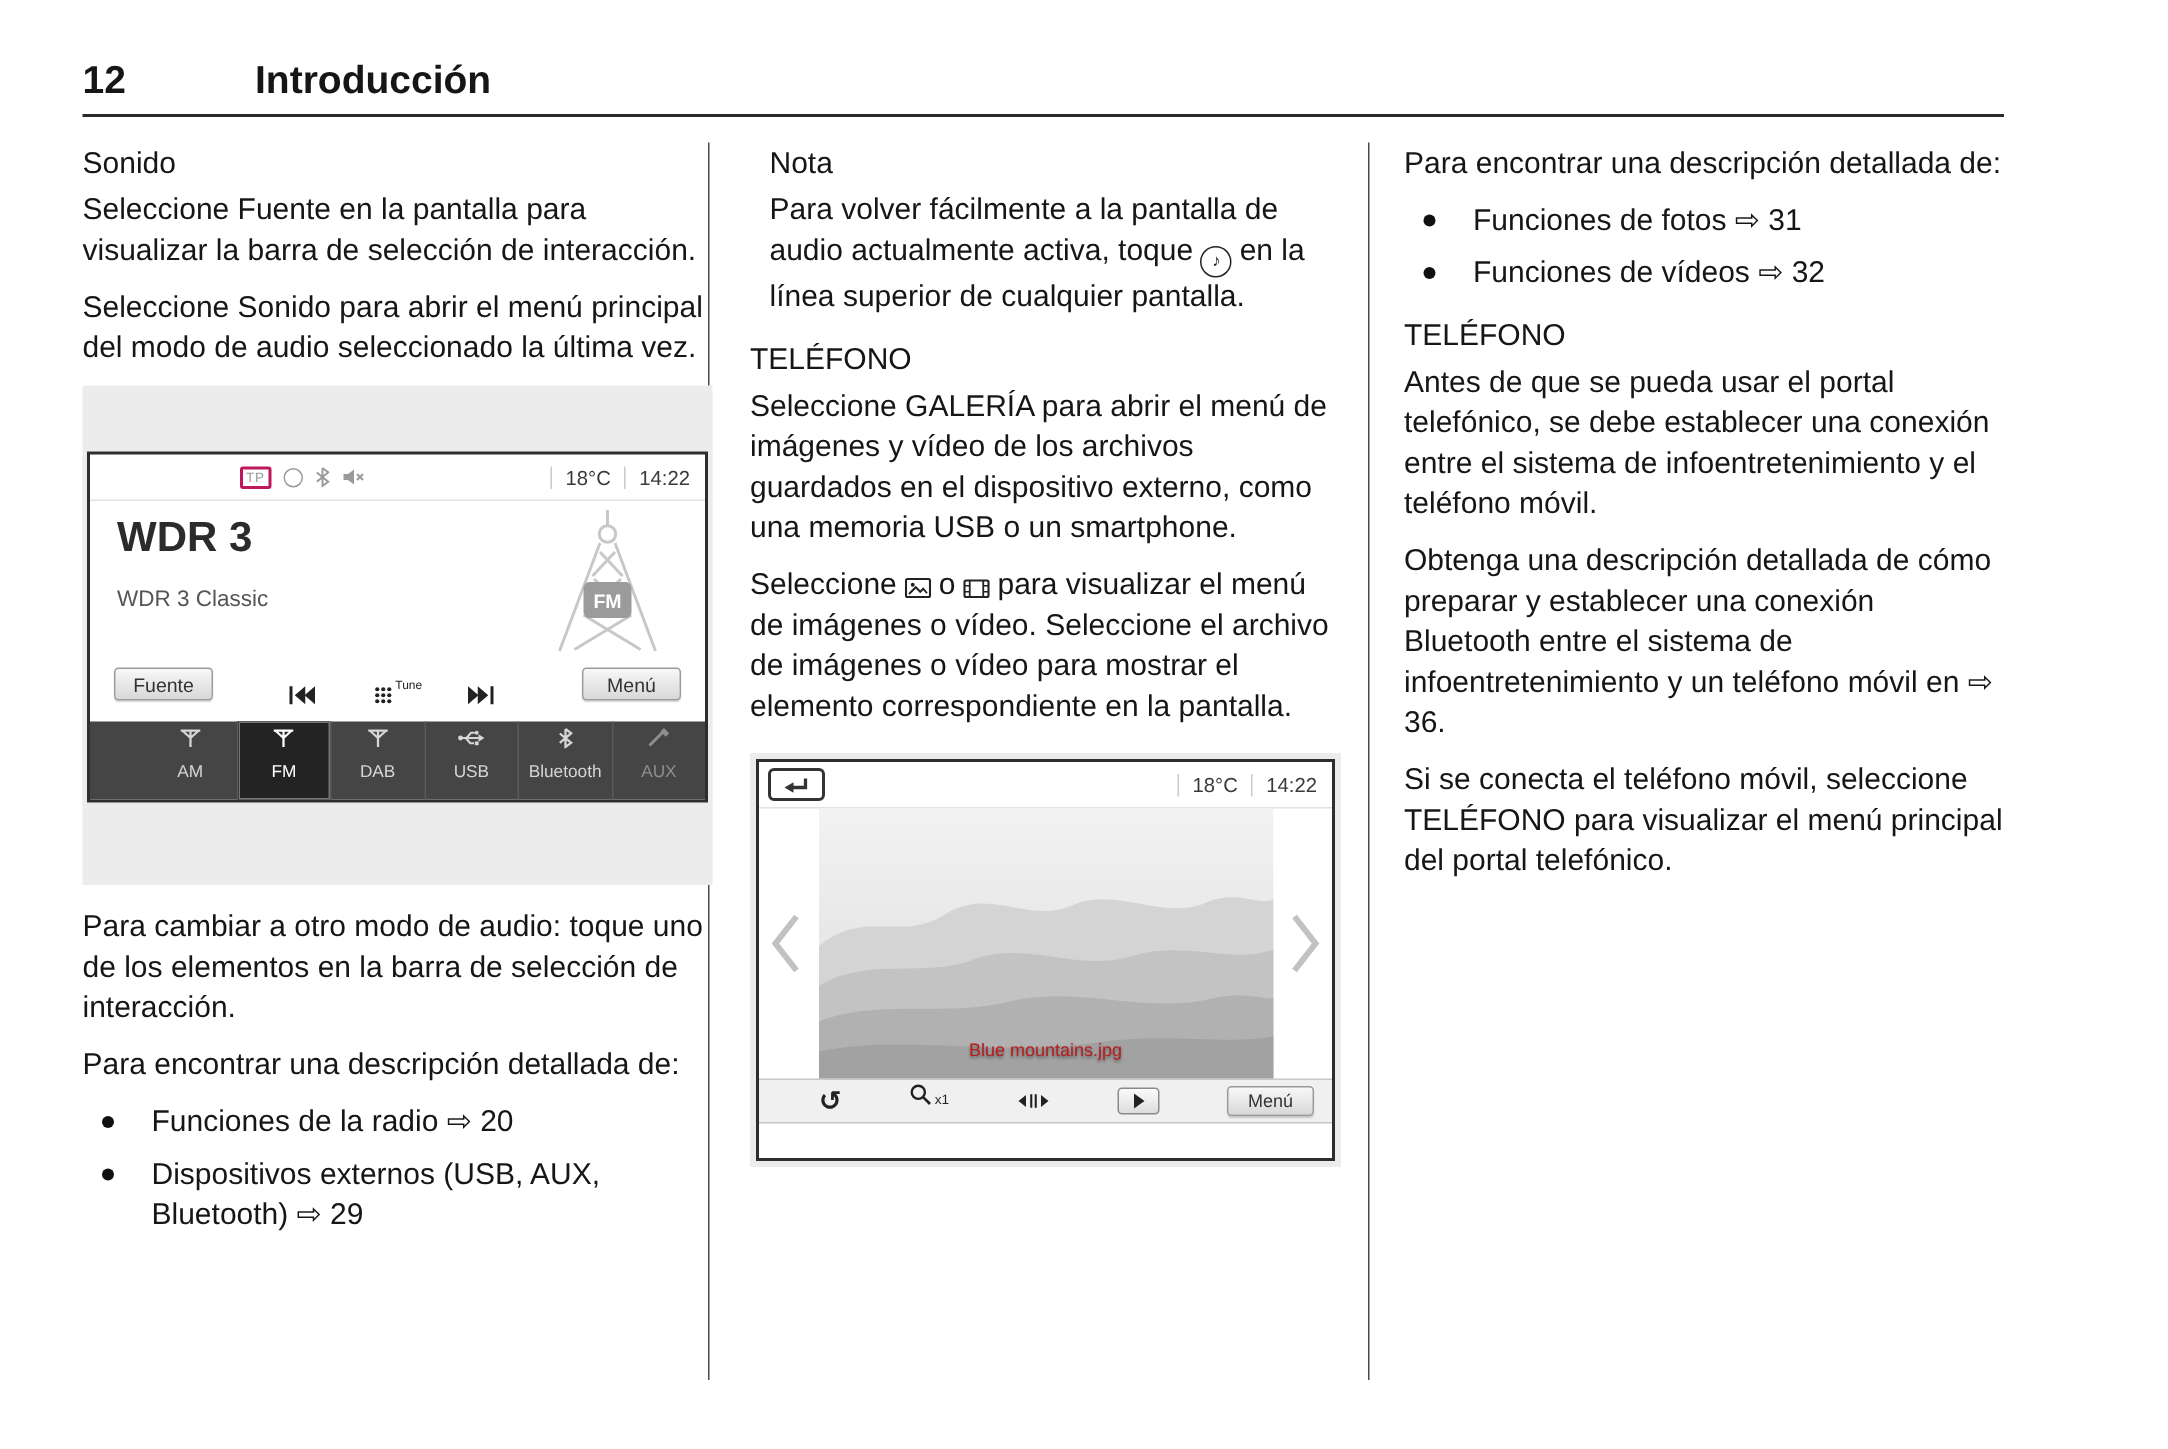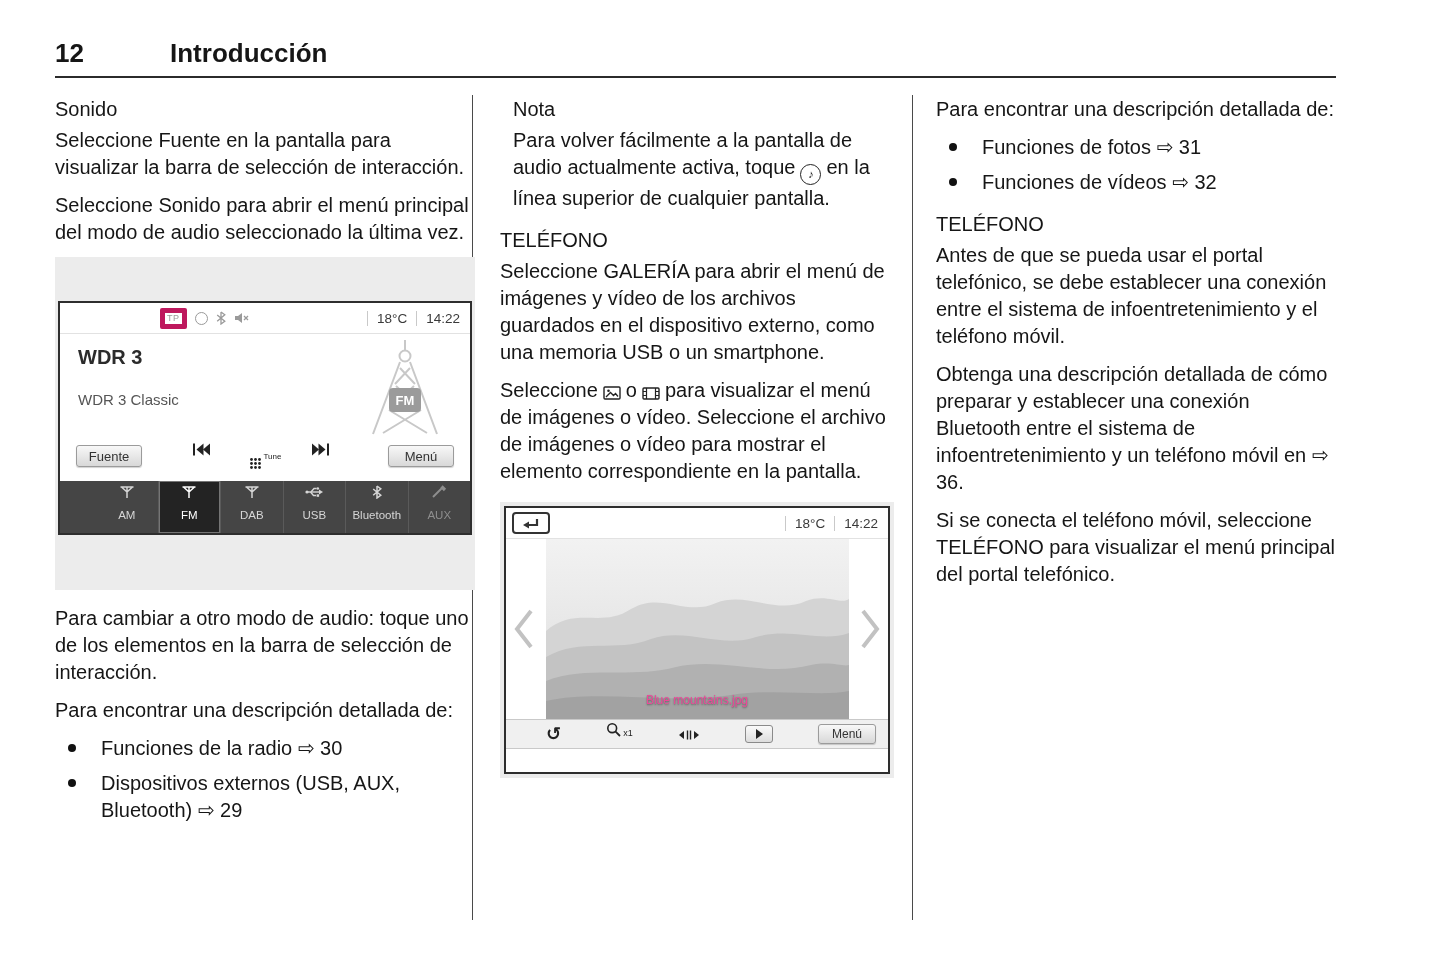--- a/index.html
+++ b/index.html
@@ -34,49 +34,49 @@
   .fig-radio{margin:10px 0 15px;height:333px;padding-top:44px;}
   .fig-gal{margin-top:17px;padding:4px;}
   .screen{background:#fff;border:2px solid #2e2e2e;box-sizing:border-box;margin:0 auto;display:flex;flex-direction:column;}
   .radio-screen{width:calc(100% - 6px);height:234px;}
   .gal-screen{width:100%;height:268px;}
   
   .sbar{height:30px;flex:0 0 30px;display:flex;align-items:center;border-bottom:1px solid #e2e2e2;font-size:13.5px;color:#3a3a3a;}
   .sbar .vsep{width:1px;height:15px;background:#c9c9c9;margin:0 9px;}
   .radio-sbar{padding-left:100px;}
   .sbar .right-group{margin-left:auto;display:flex;align-items:center;padding-right:10px;}
-  .tp-box{border:5px solid #be185d;color:#9a9a9a;font-size:9px;line-height:11px;padding:0 2px;border-radius:2px;letter-spacing:.5px;margin-right:8px;}
+  .tp-box{border:2px solid #be185d;color:#9a9a9a;font-size:9px;line-height:11px;padding:0 2px;border-radius:2px;letter-spacing:.5px;margin-right:8px;}
   .ring-ico{width:11px;height:11px;border:1.5px solid #9a9a9a;border-radius:50%;margin-right:8px;}
   .sico{margin-right:8px;display:inline-flex;}
   
   .rmain{position:relative;height:104px;flex:0 0 104px;}
-  .station{position:absolute;left:18px;top:10px;font-size:20px;font-weight:700;color:#2b2b2b;}
+  .station{position:absolute;left:18px;top:10px;font-size:28px;font-weight:700;color:#2b2b2b;}
   .station-sub{position:absolute;left:18px;top:52px;font-size:15px;color:#555;}
   .tower{position:absolute;right:12px;top:2px;}
   
   .rctl{height:36px;flex:0 0 36px;display:flex;align-items:center;padding:0 16px;}
   .btn{display:inline-flex;align-items:center;justify-content:center;height:22px;min-width:66px;padding:0 10px;background:linear-gradient(#f8f8f8,#d8d8d8);border:1px solid #9b9b9b;border-radius:3px;font-size:13px;color:#333;box-shadow:0 1px 1px rgba(0,0,0,.18);box-sizing:border-box;}
   .btn-sm{height:20px;min-width:58px;font-size:12px;}
-  .ctl-center{flex:1;display:flex;align-items:flex-start;justify-content:center;gap:31px;}
+  .ctl-center{flex:1;display:flex;align-items:flex-end;justify-content:center;gap:31px;}
   .tune-wrap{display:inline-flex;align-items:flex-end;gap:2px;}
   .tune-lbl{font-size:8px;color:#222;}
   
   .rtabs{margin-top:auto;height:52px;flex:0 0 52px;background:#454545;display:flex;}
   .rtab{flex:1;display:flex;flex-direction:column;align-items:center;justify-content:center;gap:3px;color:#d6d6d6;font-size:11.5px;border-left:1px solid #5a5a5a;}
   .rtab:first-child{border-left:none;padding-left:36px;}
   .rtab.active{background:#232323;color:#fff;box-shadow:inset 0 0 0 1px #757575;}
   .rtab.disabled{color:#8e8e8e;}
   .rtab svg{display:block;}
   
   .gal-sbar{padding-left:6px;}
   .back-btn{width:38px;height:22px;border:2px solid #333;border-radius:4px;display:flex;align-items:center;justify-content:center;box-sizing:border-box;}
   .gal-body{position:relative;height:180px;flex:0 0 180px;}
   .gal-img{position:relative;width:303px;height:180px;margin:0 auto;}
   .gal-img svg{display:block;}
-  .caption{position:absolute;left:0;right:0;bottom:5px;text-align:center;font-size:12px;color:#ec4899;text-shadow:0 1px 2px rgba(0,0,0,.45);}
+  .caption{position:absolute;left:0;right:0;bottom:5px;text-align:center;font-size:12px;color:#b91c1c;text-shadow:0 1px 2px rgba(0,0,0,.45);}
   .gal-chevron{position:absolute;top:50%;margin-top:-22px;}
   .gal-chevron.left{left:7px;}
   .gal-chevron.right{right:7px;}
   .gal-toolbar{height:28px;flex:0 0 28px;background:#f0f0f0;border-top:1px solid #c9c9c9;border-bottom:1px solid #c9c9c9;display:flex;align-items:center;justify-content:space-between;padding:0 12px 0 40px;}
   .rotate-glyph{font-size:18px;font-weight:700;color:#222;line-height:1;}
   .zoom-wrap{display:inline-flex;align-items:flex-start;}
   .zoom-sup{font-size:9px;color:#222;margin:-2px 0 0 1px;}
   .play-box{width:26px;height:16px;border:1px solid #8a8a8a;border-radius:3px;background:linear-gradient(#fafafa,#ddd);display:inline-flex;align-items:center;justify-content:center;}
   .play-tri{width:0;height:0;border-left:7px solid #222;border-top:5px solid transparent;border-bottom:5px solid transparent;margin-left:2px;}
   .gal-space{flex:1;}
@@ -222,21 +222,21 @@
           <span>AUX</span>
         </div>
       </div>
     </div>
   </div>
 
   <p>Para cambiar a otro modo de audio: toque uno de los elementos en la barra de selección de interacción.</p>
   <p>Para encontrar una descripción detallada de:</p>
   <div class="bullet">
     <span class="dot"></span>
-    <span class="btxt">Funciones de la radio ⇨ 30</span>
+    <span class="btxt">Funciones de la radio ⇨ 20</span>
   </div>
   <div class="bullet">
     <span class="dot"></span>
     <span class="btxt">Dispositivos externos (USB, AUX, Bluetooth) ⇨ 29</span>
   </div>
 </div>
 
 <div class="col" id="col-2">
   <div class="note-block">
     <h3 class="subhead">Nota</h3>

